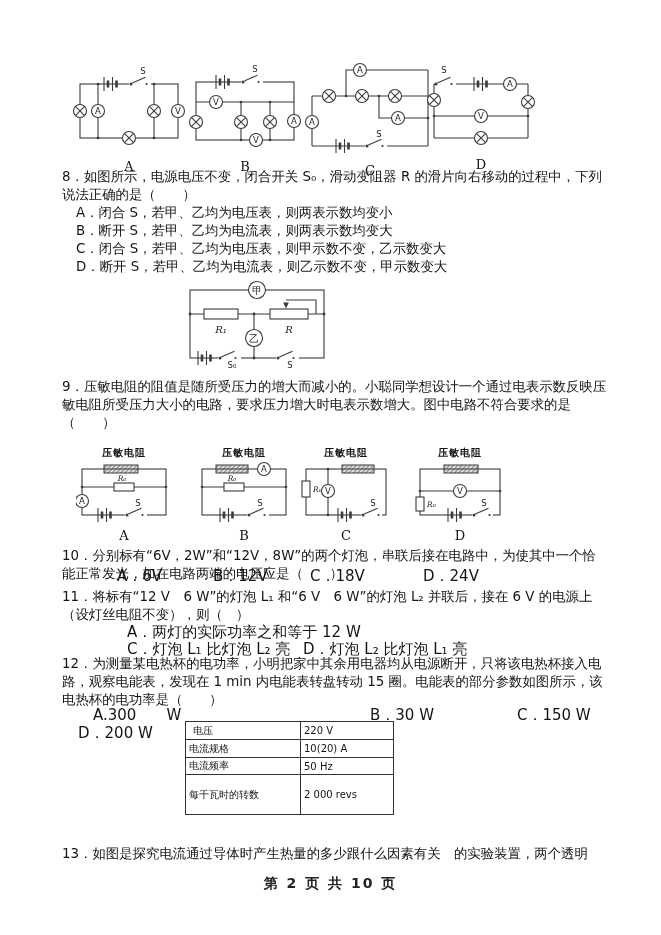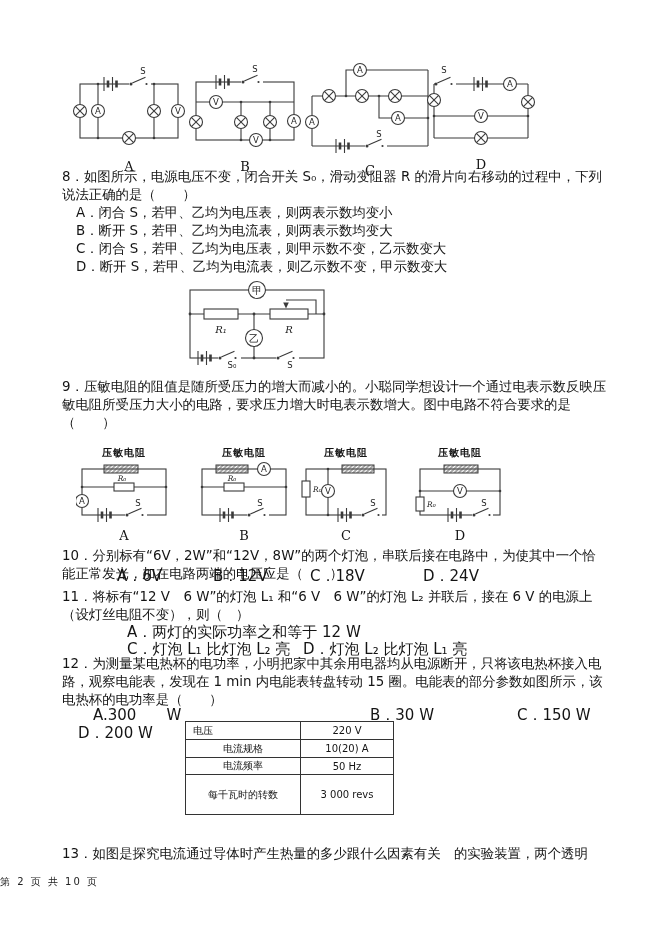--- a/index.html
+++ b/index.html
@@ -21,25 +21,25 @@
   svg .gap{fill:#ffffff;stroke:none;}
   svg .hr{fill:url(#hatch);stroke:#3a3a3a;stroke-width:1;}
   svg .hl{stroke:#555;stroke-width:1.1;}
   svg text{fill:#1c1c1c;}
   .st{font-size:8.5px;text-anchor:middle;font-family:"DejaVu Sans",sans-serif;}
   .stc{font-size:10px;text-anchor:middle;font-family:"DejaVu Sans",sans-serif;}
   .sti{font-style:italic;font-size:10px;text-anchor:middle;font-family:"DejaVu Serif",serif;}
   .sti2{font-style:italic;font-size:7.5px;text-anchor:middle;font-family:"DejaVu Serif",serif;}
   .sti2l{font-style:italic;font-size:7.5px;text-anchor:start;font-family:"DejaVu Serif",serif;}
   table.meter{position:absolute;left:185px;top:721px;border-collapse:collapse;font-size:10px;table-layout:fixed;}
-  table.meter td{border:1px solid #333;text-align:center;padding:0 3px;}
+  table.meter td{border:1px solid #333;text-align:left;padding:0 3px;}
   table.meter td.l{text-align:left;padding-left:7px;}
   table.meter .wrapcell span{display:inline-block;max-width:82px;line-height:15px;}
-  .footer{position:absolute;top:875px;left:0;width:661px;text-align:left;
-          font-size:10px;letter-spacing:2px;color:#222;}
+  .footer{position:absolute;top:875px;left:0;width:661px;text-align:center;
+          font-size:14px;letter-spacing:2px;color:#222;font-weight:bold;}
 </style>
 </head>
 <body>
 
 <div class="page">
 
   <svg width="0" height="0" style="position:absolute">
     <defs>
       <pattern id="hatch" width="3" height="3" patternUnits="userSpaceOnUse" patternTransform="rotate(45)">
         <line class="hl" x1="1" y1="0" x2="1" y2="3"></line>
@@ -351,21 +351,21 @@
     <tr style="height:18px">
       <td>电流规格</td>
       <td>10(20) A</td>
     </tr>
     <tr style="height:17px">
       <td>电流频率</td>
       <td>50 Hz</td>
     </tr>
     <tr style="height:40px">
       <td class="wrapcell"><span>每千瓦时的转数</span></td>
-      <td>3 000 revs</td>
+      <td>2 000 revs</td>
     </tr>
   </tbody>
     </table>
 
   <div class="abs" style="left:62px;top:845px;width:545px">
     <p class="stem">13．如图是探究电流通过导体时产生热量的多少跟什么因素有关　的实验装置，两个透明</p>
   </div>
 
   <div class="footer">第 2 页 共 10 页</div>
 

